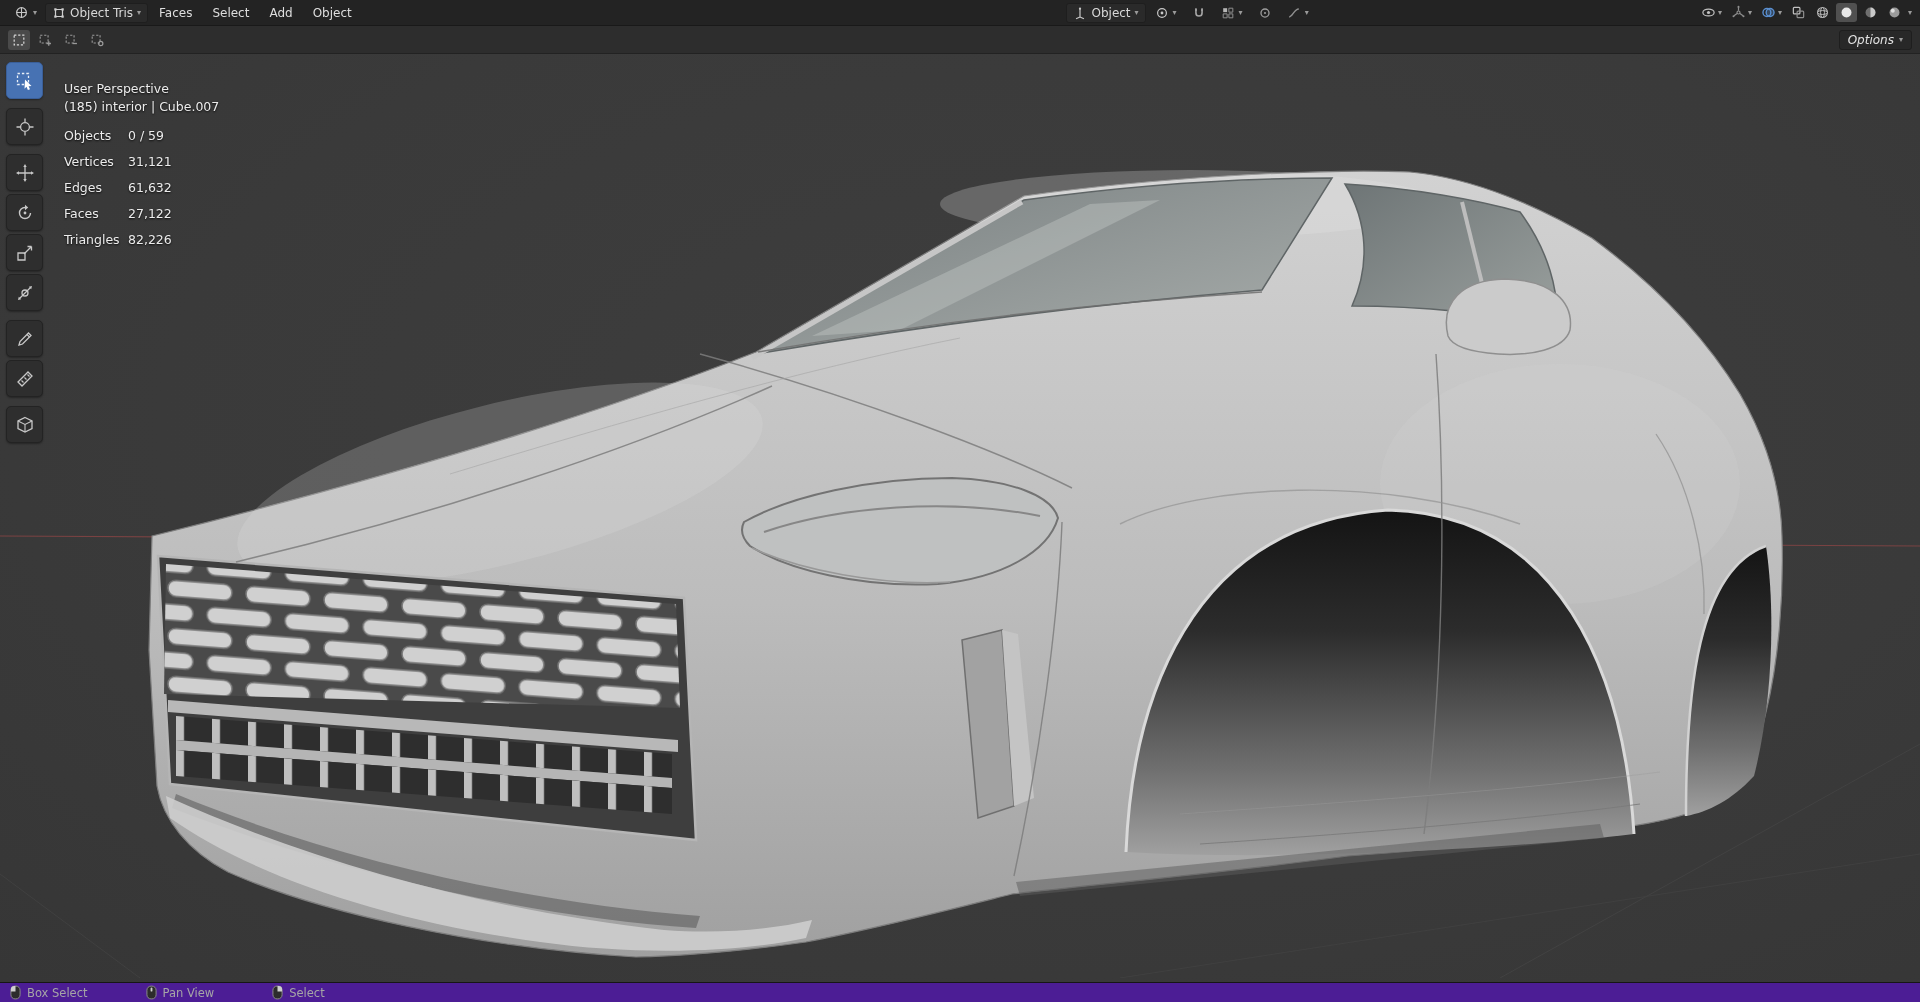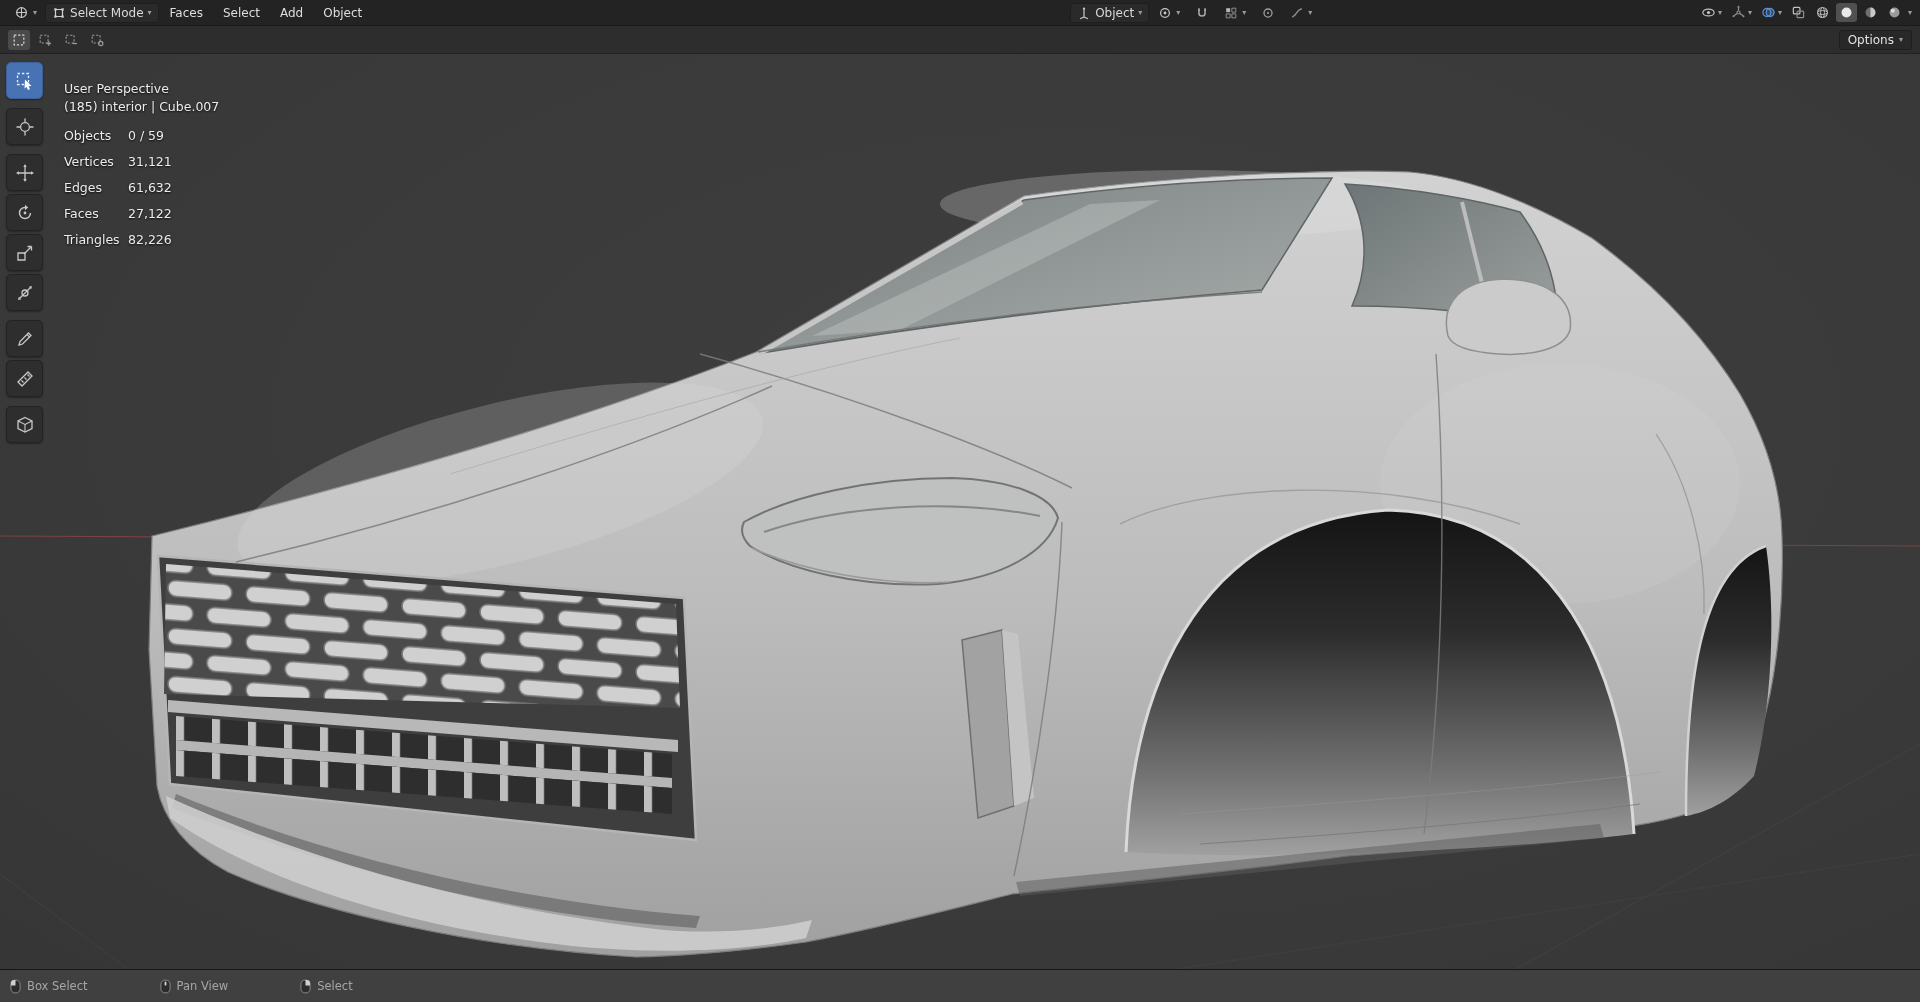--- a/index.html
+++ b/index.html
@@ -20,42 +20,42 @@
   .midgrp, .rightgrp { display:flex; align-items:center; gap:3px; }
   .tglbtn { display:flex; align-items:center; gap:2px; padding:2px 3px; border-radius:3px; }
   .tglbtn.active-shading { background:#505050; }
 
   
   .toolheader { height:28px; background:#2d2d2d; border-bottom:1px solid #222;
     display:flex; align-items:center; padding:0 8px; gap:4px; font-size:12px; color:#d8d8d8; }
   .selmode { width:22px; height:20px; border-radius:3px; display:flex; align-items:center; justify-content:center; }
   .selmode.active { background:#4a4a4a; }
   .options-btn { margin-left:auto; display:flex; align-items:center; gap:5px; padding:2px 8px;
-    background:#282828; border:1px solid #1e1e1e; border-radius:3px; color:#e2e2e2; }
+    background:#282828; border:1px solid #1e1e1e; border-radius:3px; color:#e2e2e2;font-style:italic; }
 
   
   .viewport { position:relative; flex:1;
     background:radial-gradient(ellipse at 55% 40%, #3e3e3e 0%, #3a3a3a 60%, #363636 100%); overflow:hidden; }
   .scene { position:absolute; left:0; top:0; }
 
   .left-tools { position:absolute; left:6px; top:8px; display:flex; flex-direction:column; gap:3px; z-index:5; }
   .tool-btn { width:37px; height:37px; background:#2e2e2e; border:1px solid #232323; border-radius:5px;
     display:flex; align-items:center; justify-content:center; box-shadow:0 1px 2px rgba(0,0,0,.35); }
   .tool-btn.active { background:#4772b3; border-color:#3a5f99; }
   .gap-sm { margin-top:6px; }
 
   .vp-overlay { position:absolute; left:64px; top:26px; z-index:4; color:#ececec; font-size:12.5px;
     line-height:18px; text-shadow:0 1px 2px rgba(0,0,0,.85); }
   .vp-stats { margin-top:11px; }
   .stat-row { display:flex;margin-top:8px; }
   .stat-label { width:64px; }
 
   
-  .statusbar { height:33px; background:#404040; border-top:1px solid #161616;
-    display:flex; align-items:center; padding:0 10px; font-size:11.5px; color:#a6a6a6; gap:16px; }
+  .statusbar { height:20px; background:#4c1d95; border-top:1px solid #161616;
+    display:flex; align-items:center; padding:0 10px; font-size:11.5px; color:#a6a6a6; gap:2px; }
   .hint { display:flex; align-items:center; gap:6px; margin-right:56px; }
   .sb-info { margin-left:auto; color:#9c9c9c; white-space:nowrap; }
 </style>
 </head>
 <body>
 
 <div class="app">
 
   <header class="topbar">
     <div class="hbtn">
@@ -67,21 +67,21 @@
     </div>
 
     <div class="hbtn dd">
       <svg class="ic" width="14" height="14" viewBox="0 0 16 16">
         <rect x="4" y="4" width="8" height="8" fill="none" stroke="#cfcfcf" stroke-width="1.2"></rect>
         <rect x="2.6" y="2.6" width="2.6" height="2.6" fill="#cfcfcf"></rect>
         <rect x="10.8" y="2.6" width="2.6" height="2.6" fill="#cfcfcf"></rect>
         <rect x="2.6" y="10.8" width="2.6" height="2.6" fill="#cfcfcf"></rect>
         <rect x="10.8" y="10.8" width="2.6" height="2.6" fill="#cfcfcf"></rect>
       </svg>
-      <span>Select Mode</span>
+      <span>Object Tris</span>
       <span class="caret">▾</span>
     </div>
 
     <span class="menu-item">Faces</span>
     <span class="menu-item">Select</span>
     <span class="menu-item">Add</span>
     <span class="menu-item">Object</span>
 
     <div class="spacer-a"></div>
 

